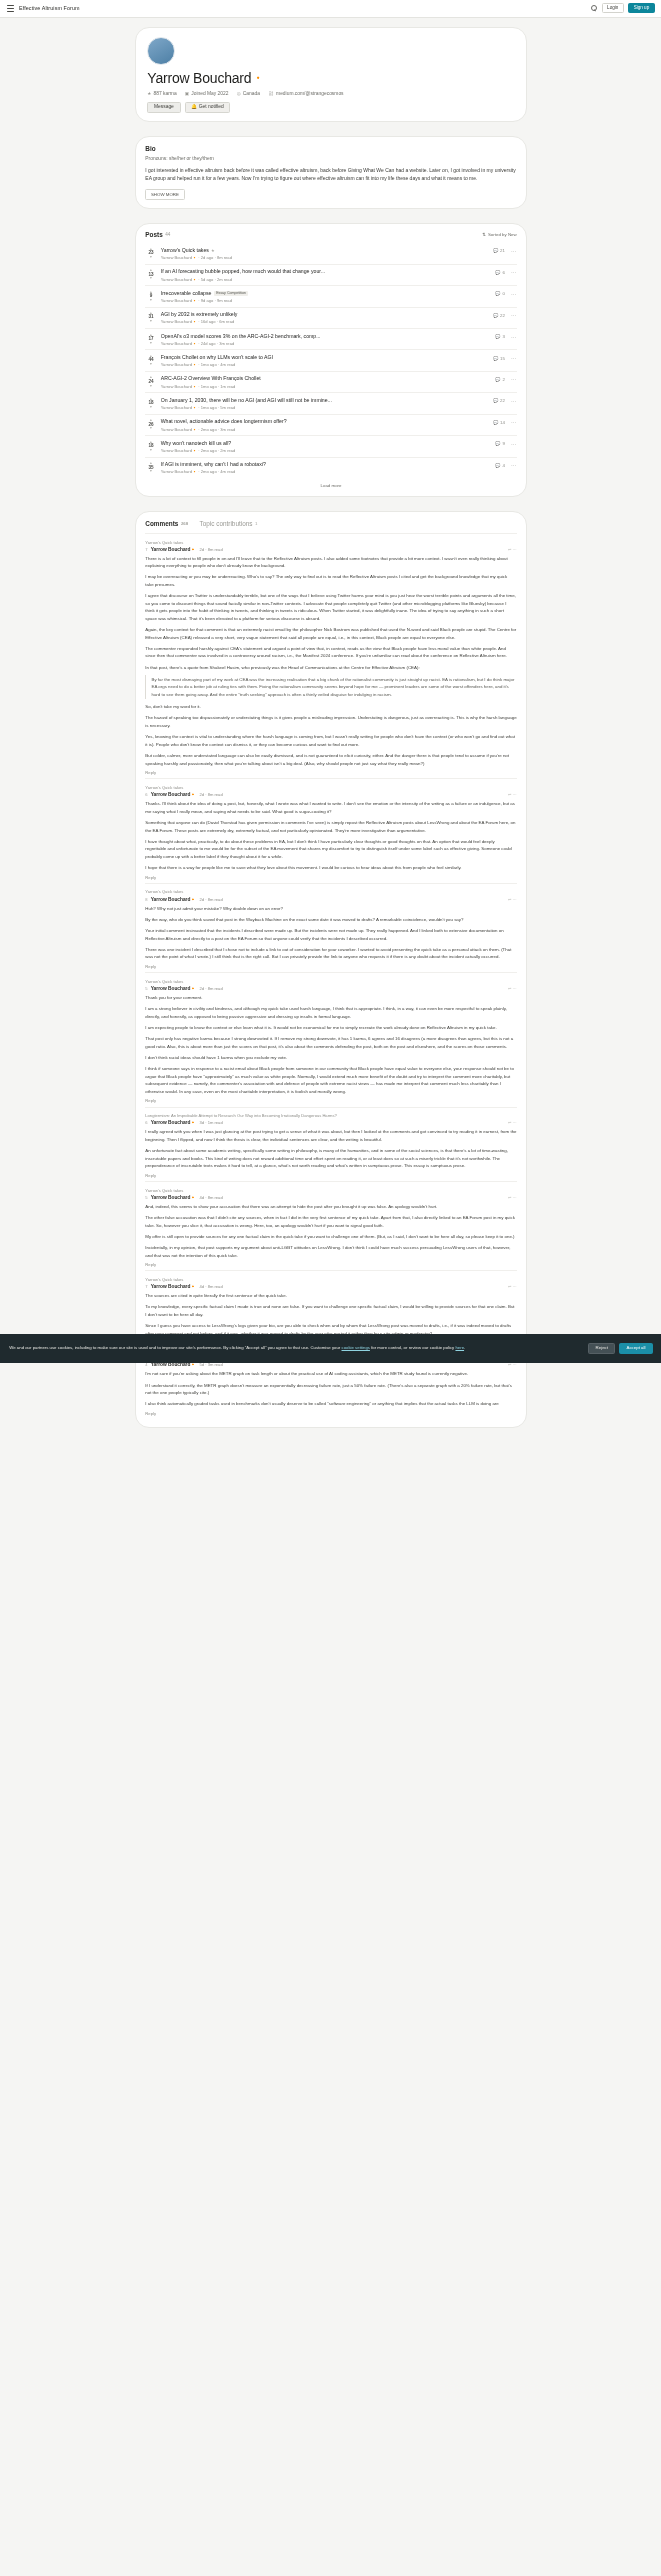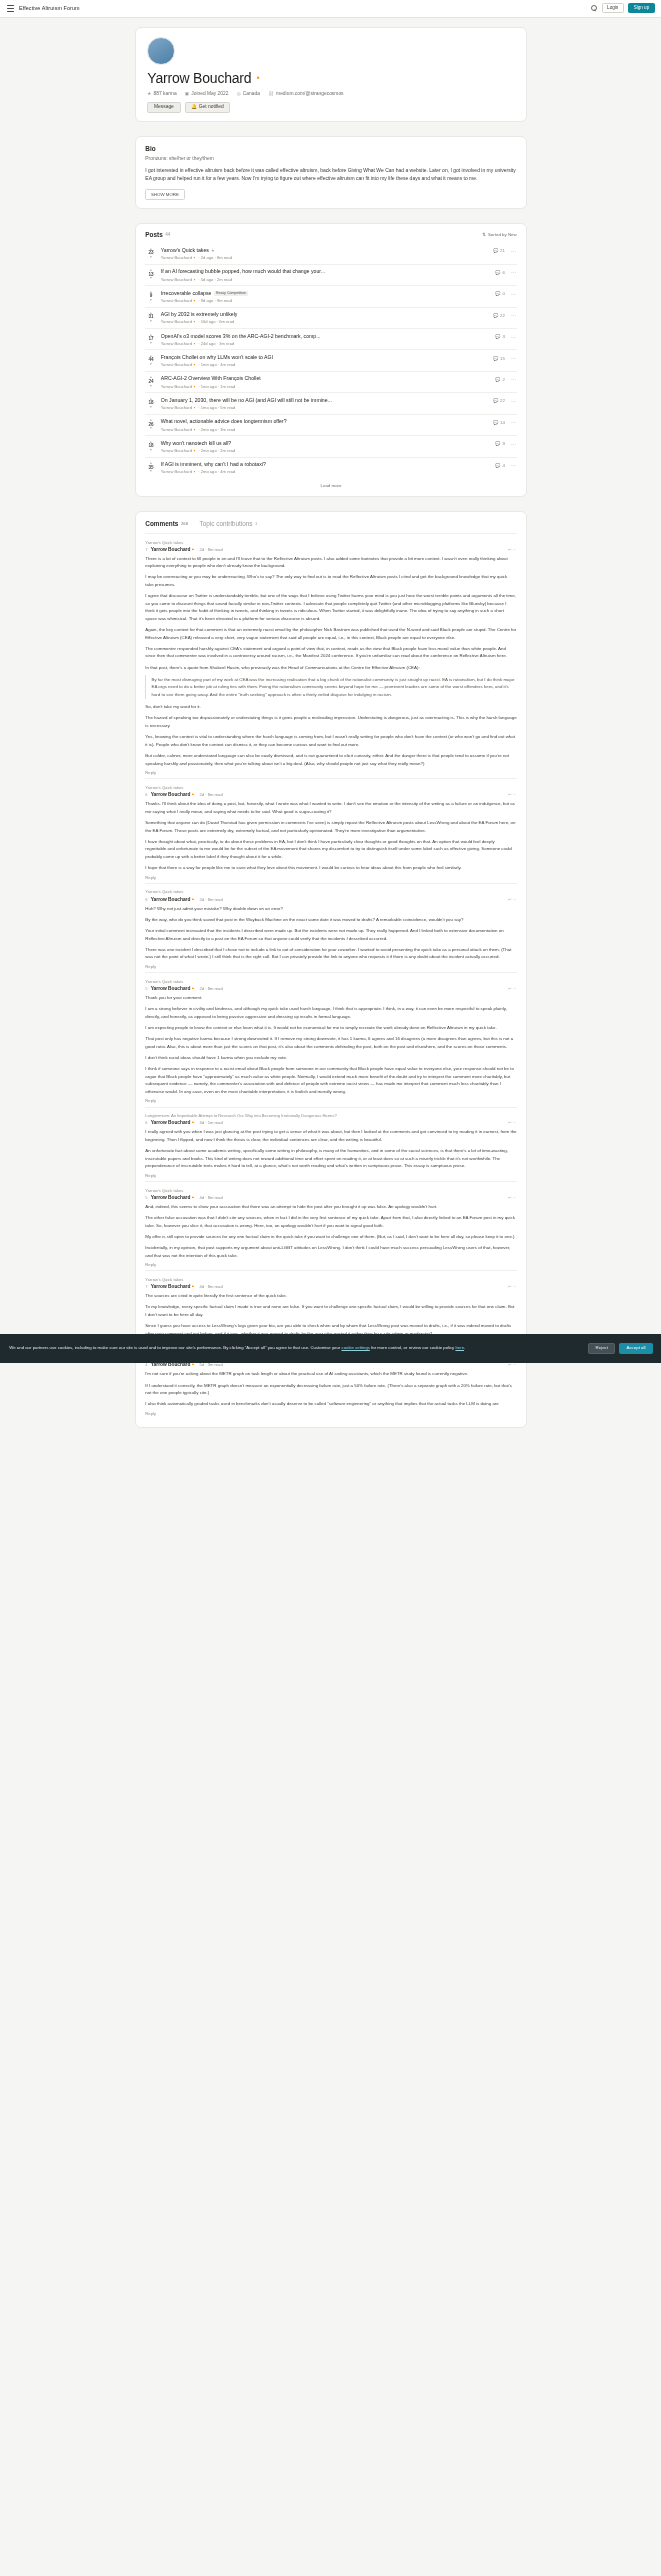--- a/index.html
+++ b/index.html
@@ -34,21 +34,21 @@
     border-radius:1.5px; padding:1.5px 4.6px; line-height:1;
   }
   .btn-signup {
     font-size:4.6px; color:#fff; background:#0c869b; border:0.5px solid #0c869b;
     border-radius:1.5px; padding:1.5px 4.6px; line-height:1;
   }
 
   
   .col { width:392px; margin:0 auto; padding-top:9.3px; }
   .card {
-    background:#ffffff; border:0.5px solid #e8e8e4; border-radius:6px;
+    background:#ffffff; border:0.5px solid #e8e8e4; border-radius:14px;
     margin-bottom:14px; padding:7.2px 9.3px 8.2px 9.3px;
   }
 
   
   .profile { padding:9.3px 11.3px 8.2px 11.3px; }
   .avatar {
     width:28px; height:28px; border-radius:50%;
     background:linear-gradient(150deg,#7fa8c9,#4d7fa5);
     margin-bottom:5.2px; border:0.5px solid #dfe6ec;
   }

